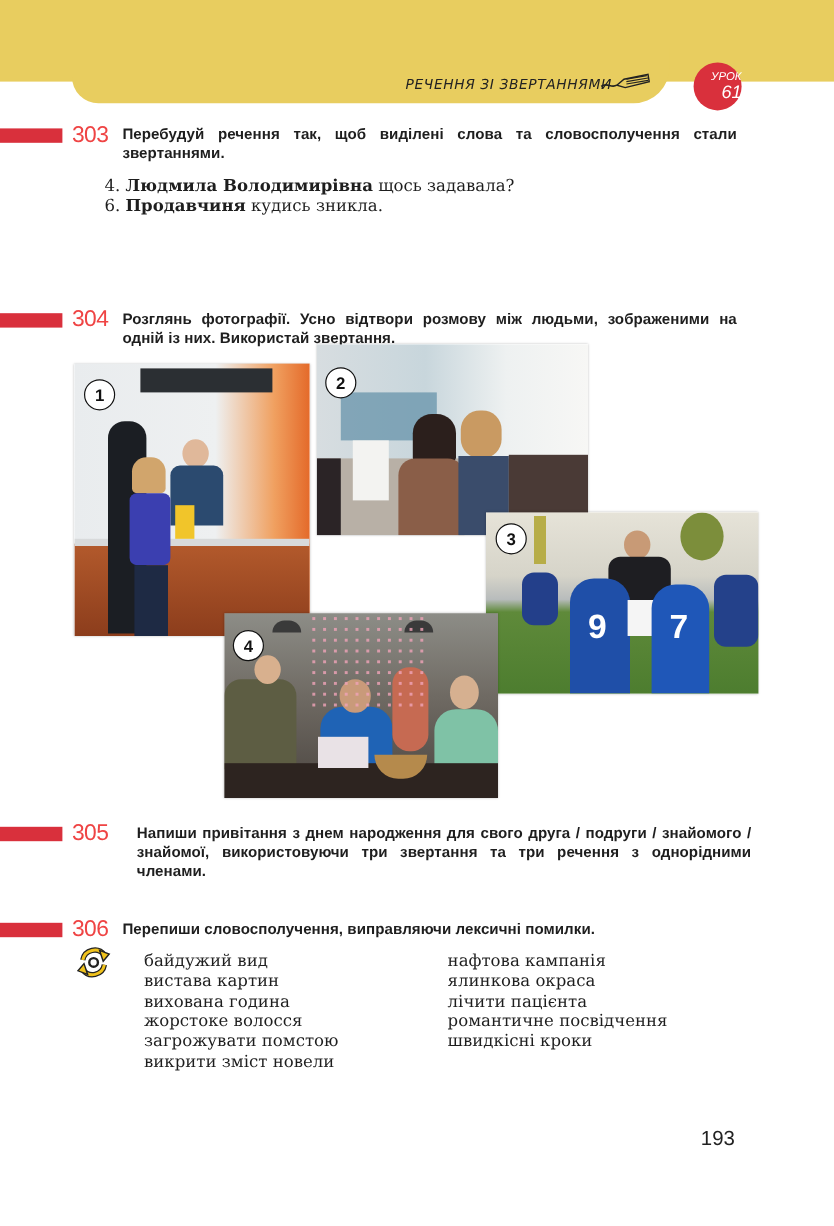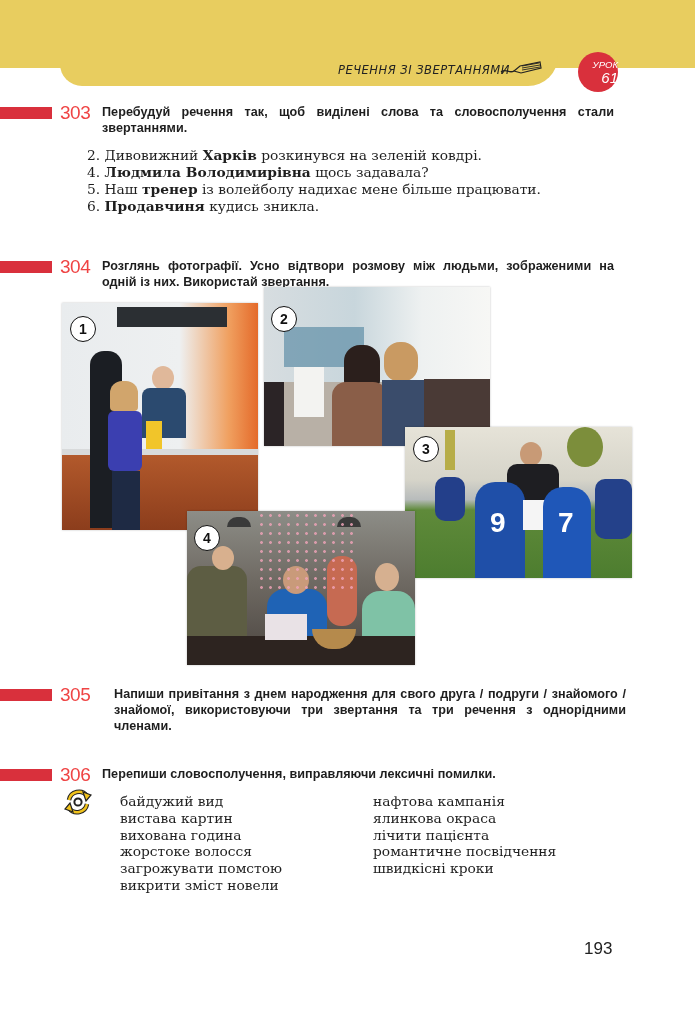--- a/index.html
+++ b/index.html
@@ -49,23 +49,21 @@
   <span class="l1">УРОК</span>
   <span class="l2">61</span>
 </div>
 
 <div class="ex" style="top:104px;">
   <div class="bar" style="top:3px;"></div>
   <div class="num" style="top:-2px;">303</div>
   <div class="task" style="top:0;">Перебудуй речення так, щоб виділені слова та словосполучення стали звертаннями.</div>
 </div>
 <div class="list" style="top:147px;">
-  <div><span>2.</span> <span>Дивовижний </span><b>Харків</b><span> розкинувся на зеленій ковдрі.</span></div>
   <div><span>4.</span> <span></span><b>Людмила Володимирівна</b><span> щось задавала?</span></div>
-  <div><span>5.</span> <span>Наш </span><b>тренер</b><span> із волейболу надихає мене більше працювати.</span></div>
   <div><span>6.</span> <span></span><b>Продавчиня</b><span> кудись зникла.</span></div>
 </div>
 
 <div class="ex" style="top:258px;">
   <div class="bar" style="top:3px;"></div>
   <div class="num" style="top:-2px;">304</div>
   <div class="task" style="top:0;">Розглянь фотографії. Усно відтвори розмову між людьми, зображеними на одній із них. Використай звертання.</div>
 </div>
 
 <div class="photo" style="left:62px; top:303px; width:196px; height:227px; background:linear-gradient(90deg,#e9ecee 0%,#eef0f1 60%,#f0a060 85%,#e46a2a 100%);">

